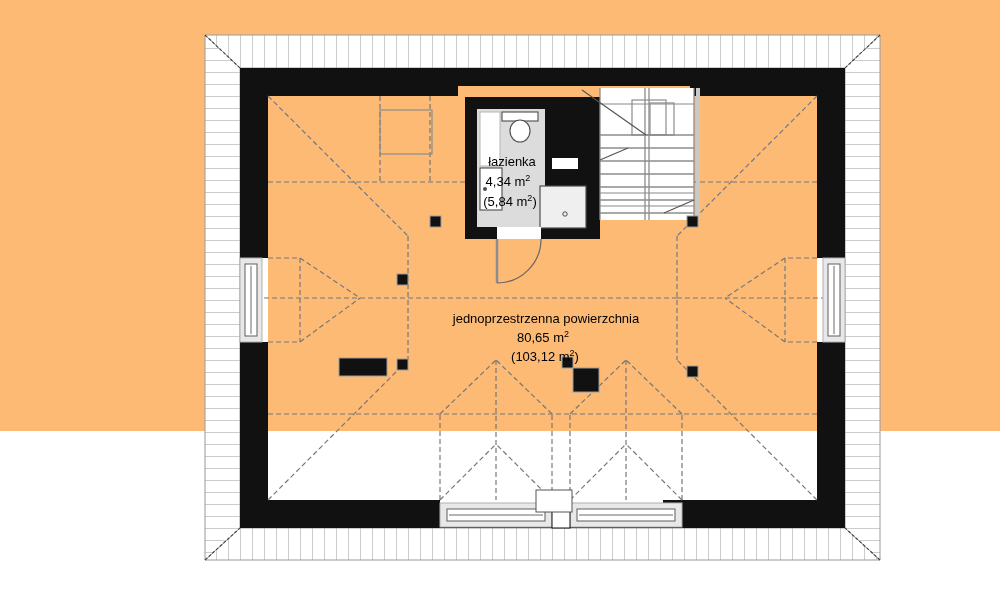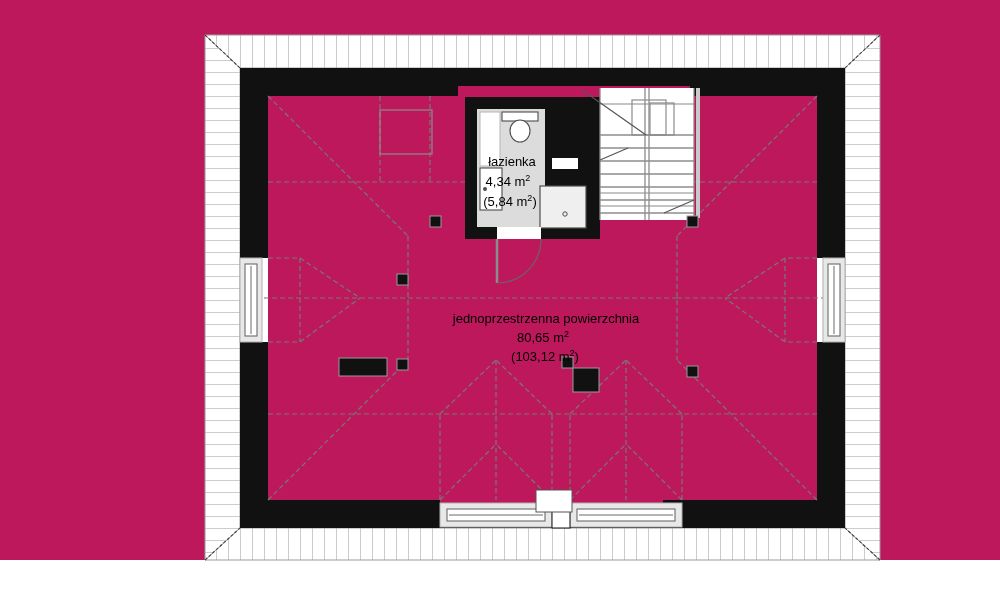--- a/index.html
+++ b/index.html
@@ -10,22 +10,22 @@
   }
   body {
     width: 1000px;
     height: 600px;
     overflow: hidden;
     font-family: "Liberation Sans", sans-serif;
   }
   #plan-root {
     position: relative;
     width: 1000px;
-    height: 560px;
-    background: #be185d;
+    height: 431px;
+    background: #fdba74;
   }
   svg#floorplan {
     display: block;
     width: 1000px;
     height: 600px;
   }
   .lbl {
     font-family: "Liberation Sans", sans-serif;
     fill: #000000;
   }

